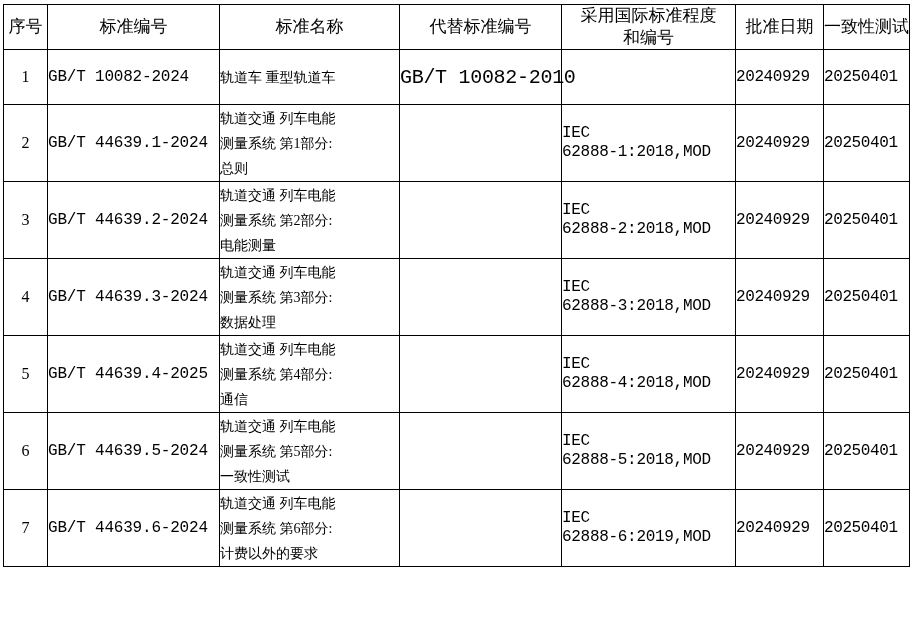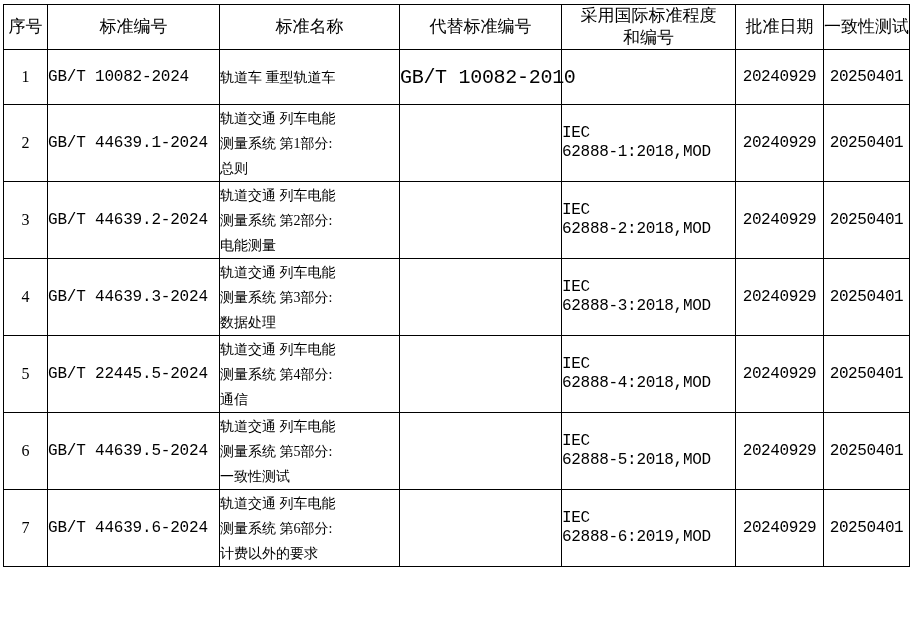--- a/index.html
+++ b/index.html
@@ -77,21 +77,21 @@
     vertical-align: middle;
   }
   td.intl {
     font-size: 16px;
     line-height: 19px;
     padding: 2px 3px 2px 6px;
     font-family: "Liberation Mono", "DejaVu Sans Mono", monospace;
     letter-spacing: -0.3px;
   }
   td.date {
-    text-align: center;
+    text-align: left;
     font-size: 16px;
     font-family: "Liberation Mono", "DejaVu Sans Mono", monospace;
     letter-spacing: -0.4px;
     white-space: nowrap;
   }
   .hdr-two-line {
     display: block;
   }
   .name-line {
     display: block;
@@ -191,21 +191,21 @@
         <td class="intl">
           <span class="intl-line">IEC</span>
           <span class="intl-line">62888-3:2018,MOD</span>
         </td>
         <td class="date">20240929</td>
         <td class="date">20250401</td>
       </tr>
 
       <tr class="row-n">
         <td class="seq">5</td>
-        <td class="code">GB/T 22445.5-2024</td>
+        <td class="code">GB/T 44639.4-2025</td>
         <td class="name">
           <span class="name-line">轨道交通 列车电能</span>
           <span class="name-line">测量系统 第4部分:</span>
           <span class="name-line">通信</span>
         </td>
         <td class="repl"></td>
         <td class="intl">
           <span class="intl-line">IEC</span>
           <span class="intl-line">62888-4:2018,MOD</span>
         </td>

